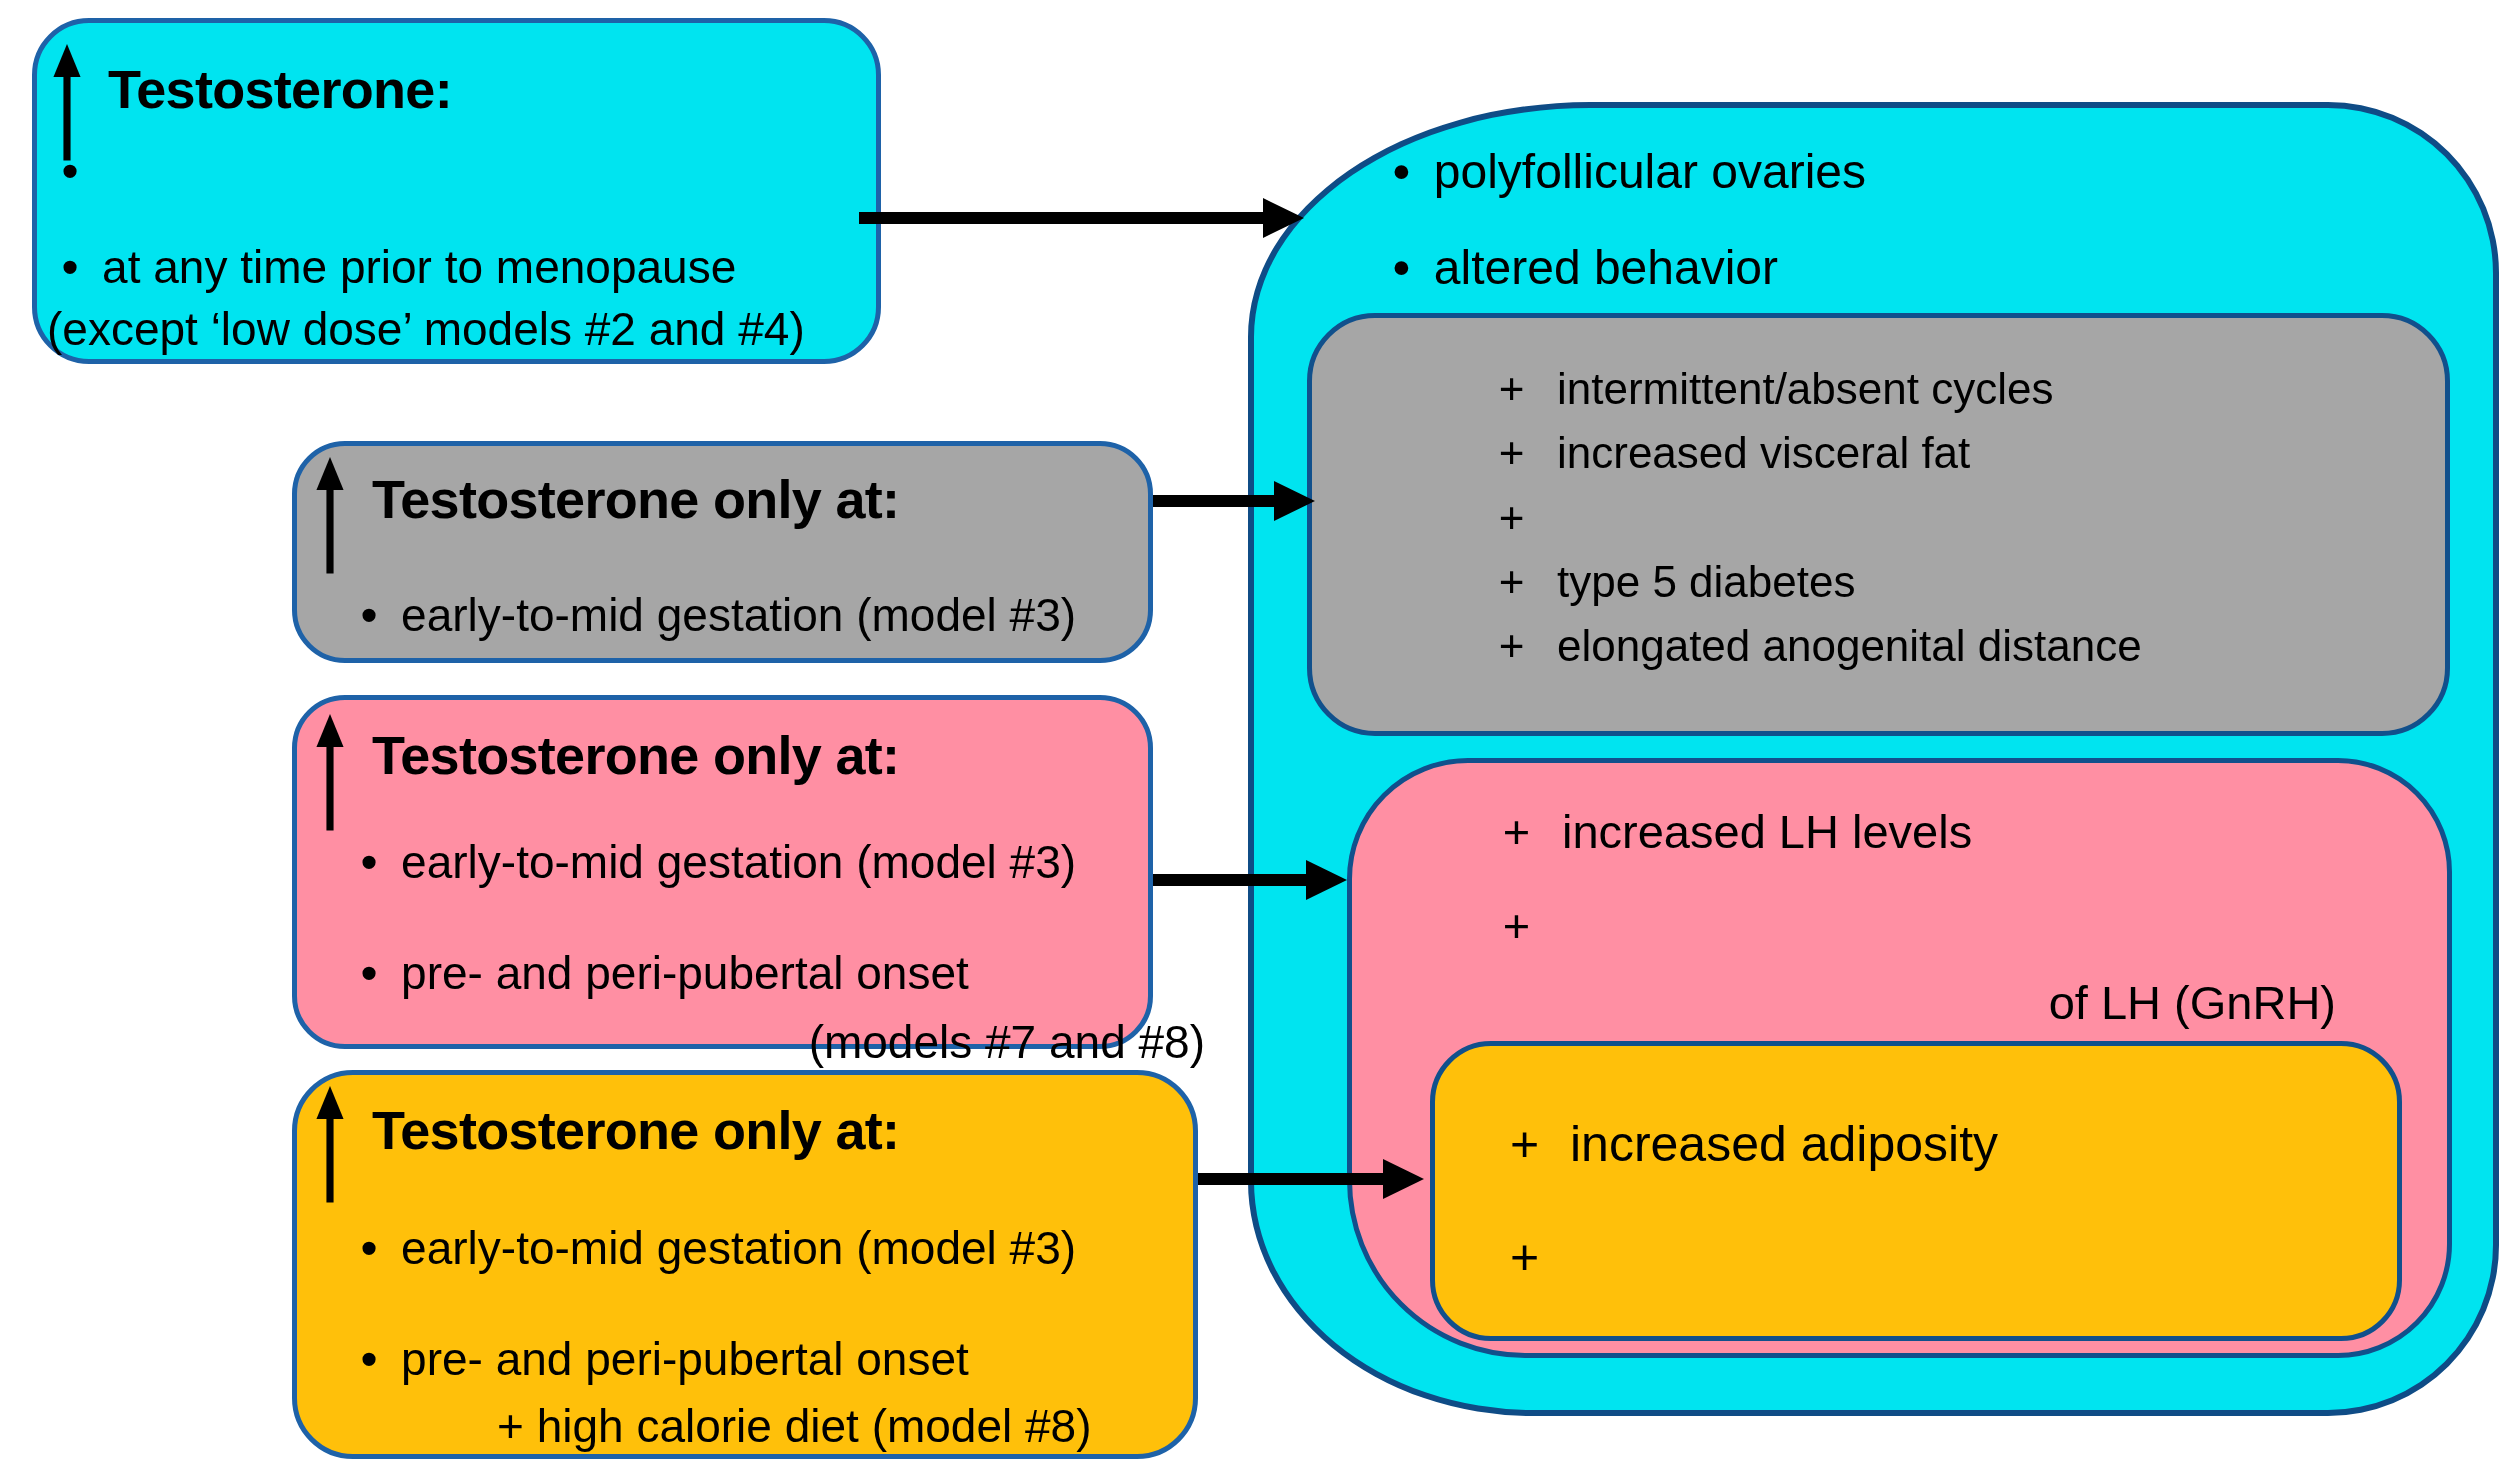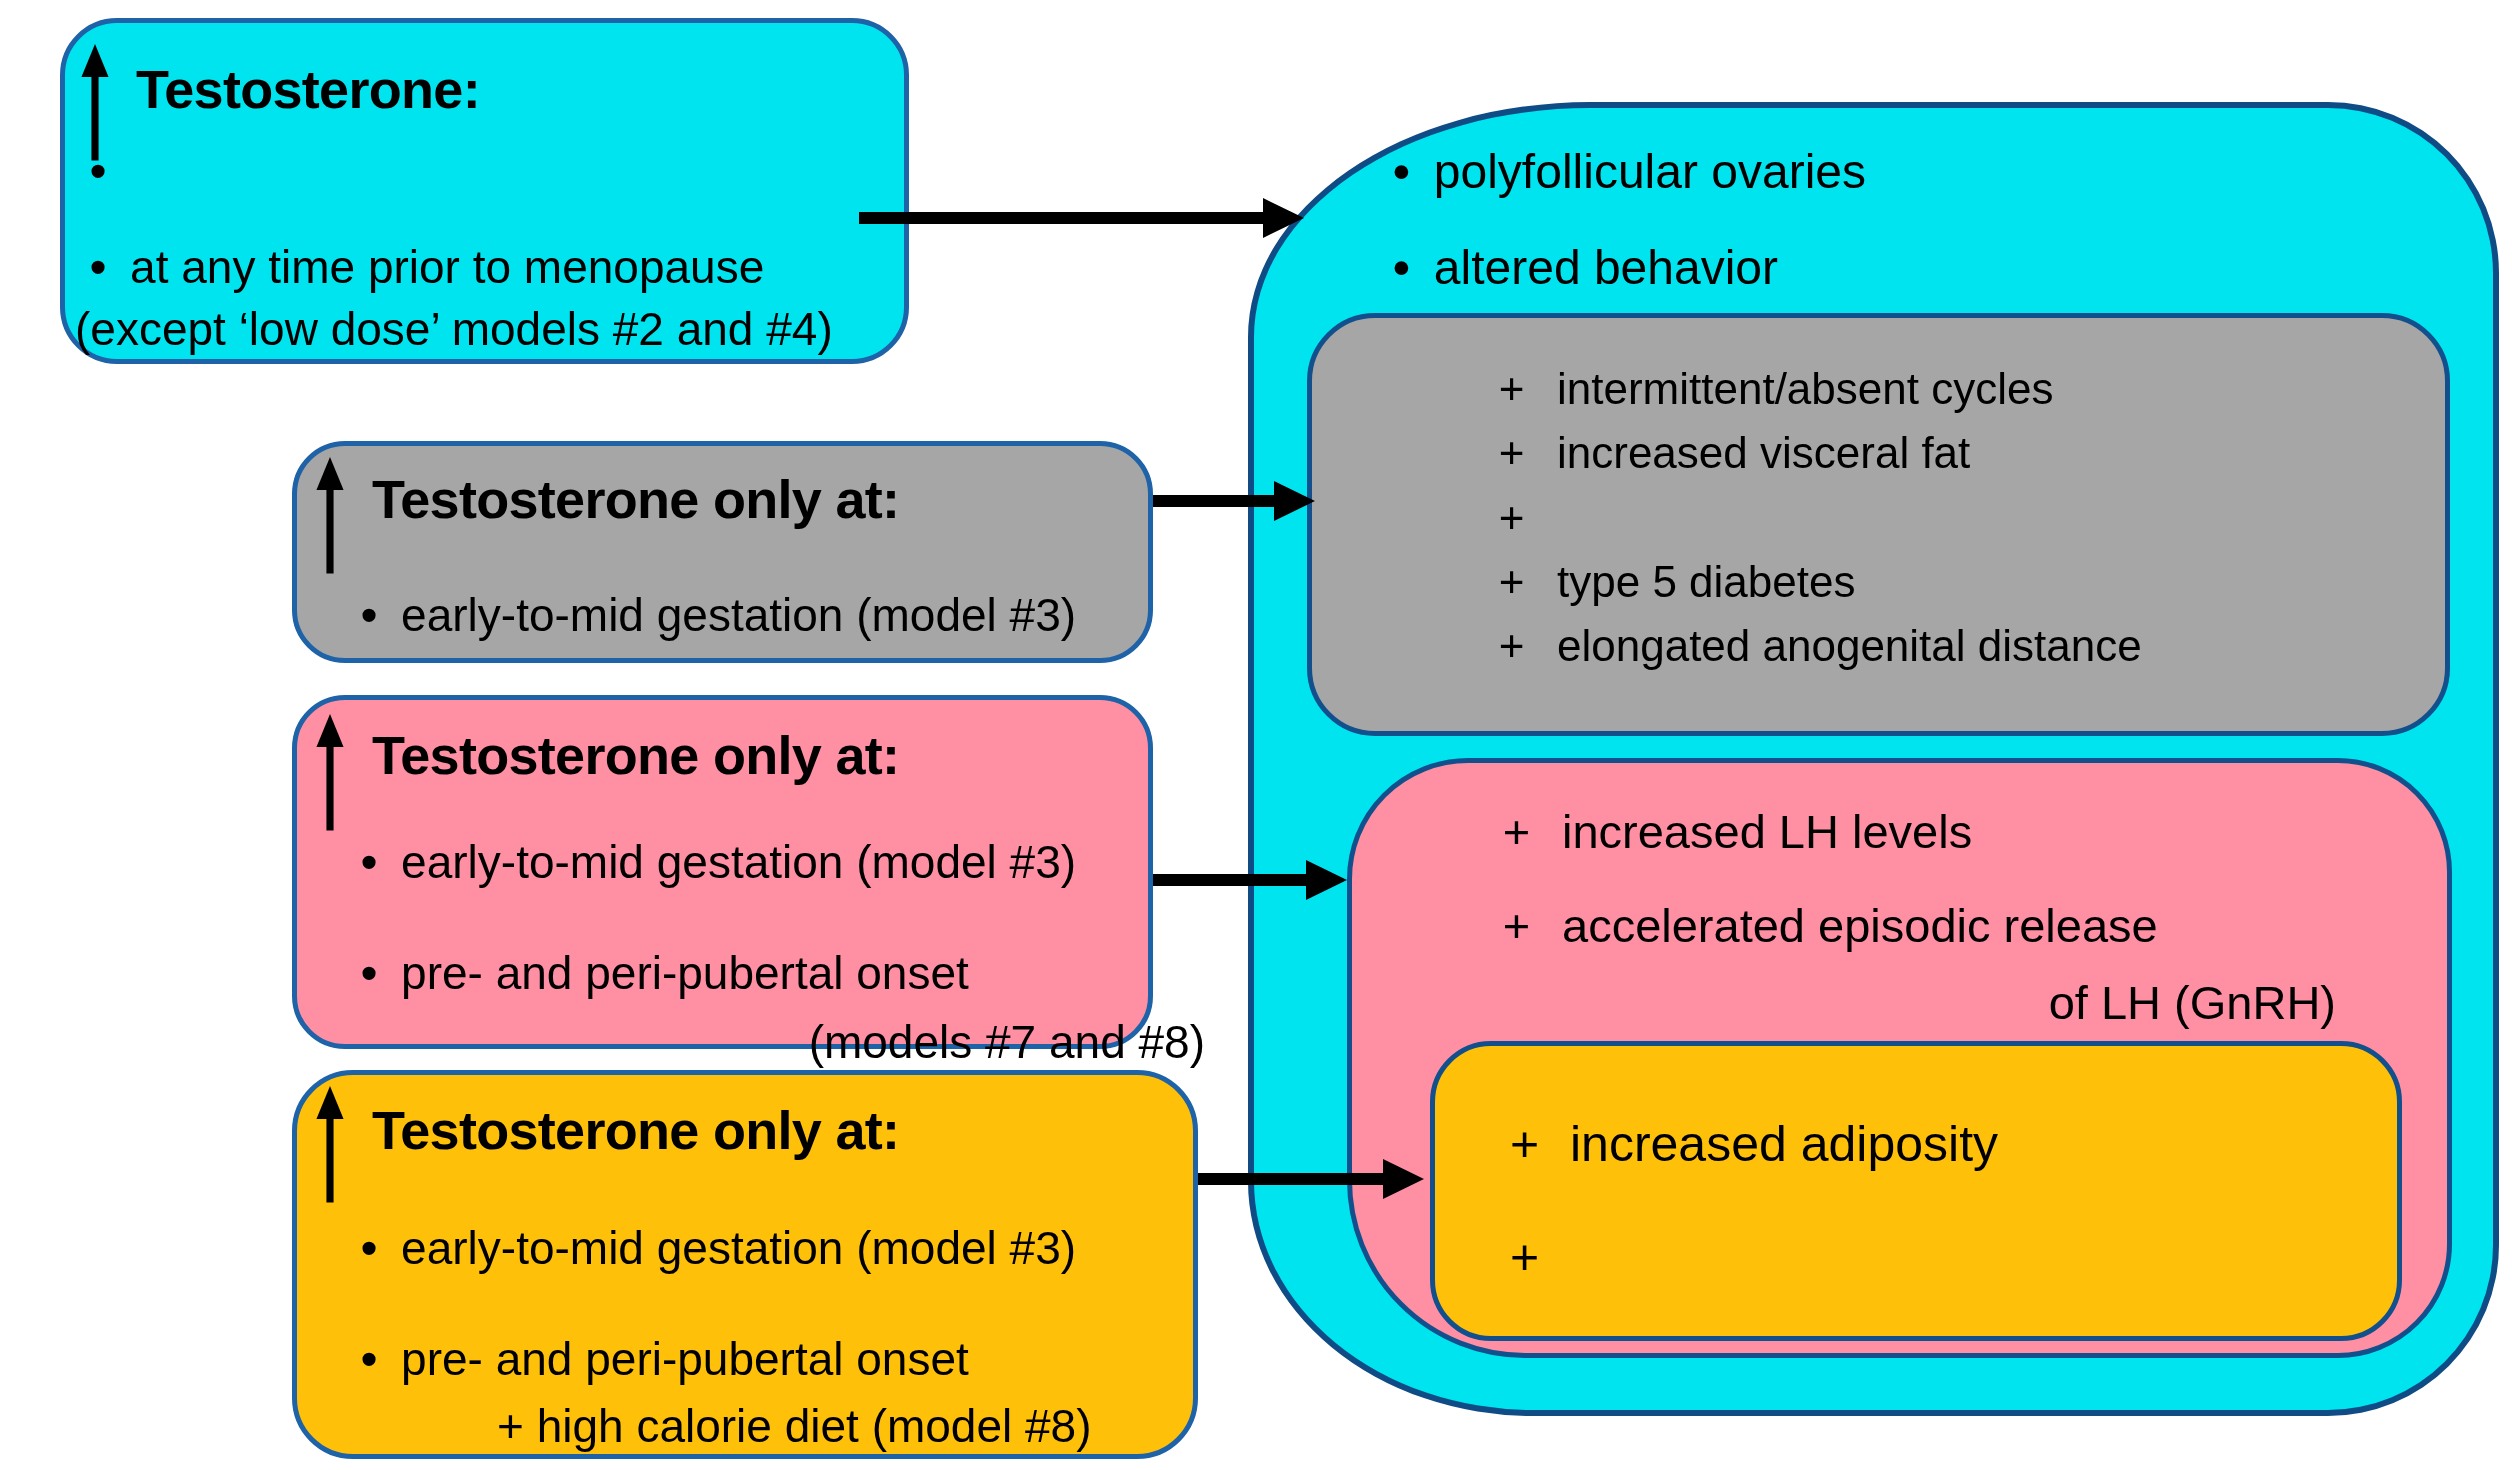--- a/index.html
+++ b/index.html
@@ -24,21 +24,21 @@
   .bullet{display:inline-block;margin-right:24px;font-weight:bold;}
   .plus{display:inline-block;width:43px;text-align:center;margin-right:24px;}
 
   .upar{position:absolute;}
 
   .harrow{position:absolute;display:flex;align-items:center;z-index:6;}
   .shaft{height:12px;background:#000;}
   .head{width:0;height:0;border-top:20.7px solid transparent;border-bottom:20.7px solid transparent;border-left:41px solid #000;}
 
   
-  #box1{left:32px;top:18px;width:849px;height:346px;border-radius:57px;margin-left:28px;}
+  #box1{left:32px;top:18px;width:849px;height:346px;border-radius:57px;}
   #box2{left:292px;top:441px;width:861px;height:222px;border-radius:53px;}
   #box3{left:292px;top:695px;width:861px;height:354px;border-radius:53px;}
   #box4{left:292px;top:1070px;width:906px;height:389px;border-radius:61px;}
 
   
   #bigbox{left:1248px;top:102px;width:1251px;height:1314px;
           border-radius:342px 171px 171px 285px / 235px 171px 171px 235px;}
   #grayInner{left:53px;top:205px;width:1143px;height:423px;border-radius:68px;}
   #pinkInner{left:93px;top:650px;width:1105px;height:600px;
              border-radius:121px 114px 114px 178px;}
@@ -143,21 +143,20 @@
       </div>
     </div>
 
     <div id="pinkInner" class="box pinkf innerb">
       <div class="line body66" style="left:143px;top:36px;height:64px;">
         <span class="plus">+</span>
         <span>increased LH levels</span>
       </div>
       <div class="line body66" style="left:143px;top:130px;height:64px;">
         <span class="plus">+</span>
-        <span>accelerated episodic release</span>
       </div>
       <div class="line body66" style="right:111px;top:207px;height:64px;">of LH (GnRH)</div>
 
       <div id="orangeInner" class="box orangef innerb">
         <div class="line body70" style="left:68px;top:64px;height:68px;">
           <span class="plus">+</span>
           <span>increased adiposity</span>
         </div>
         <div class="line body70" style="left:68px;top:177px;height:68px;">
           <span class="plus">+</span>

